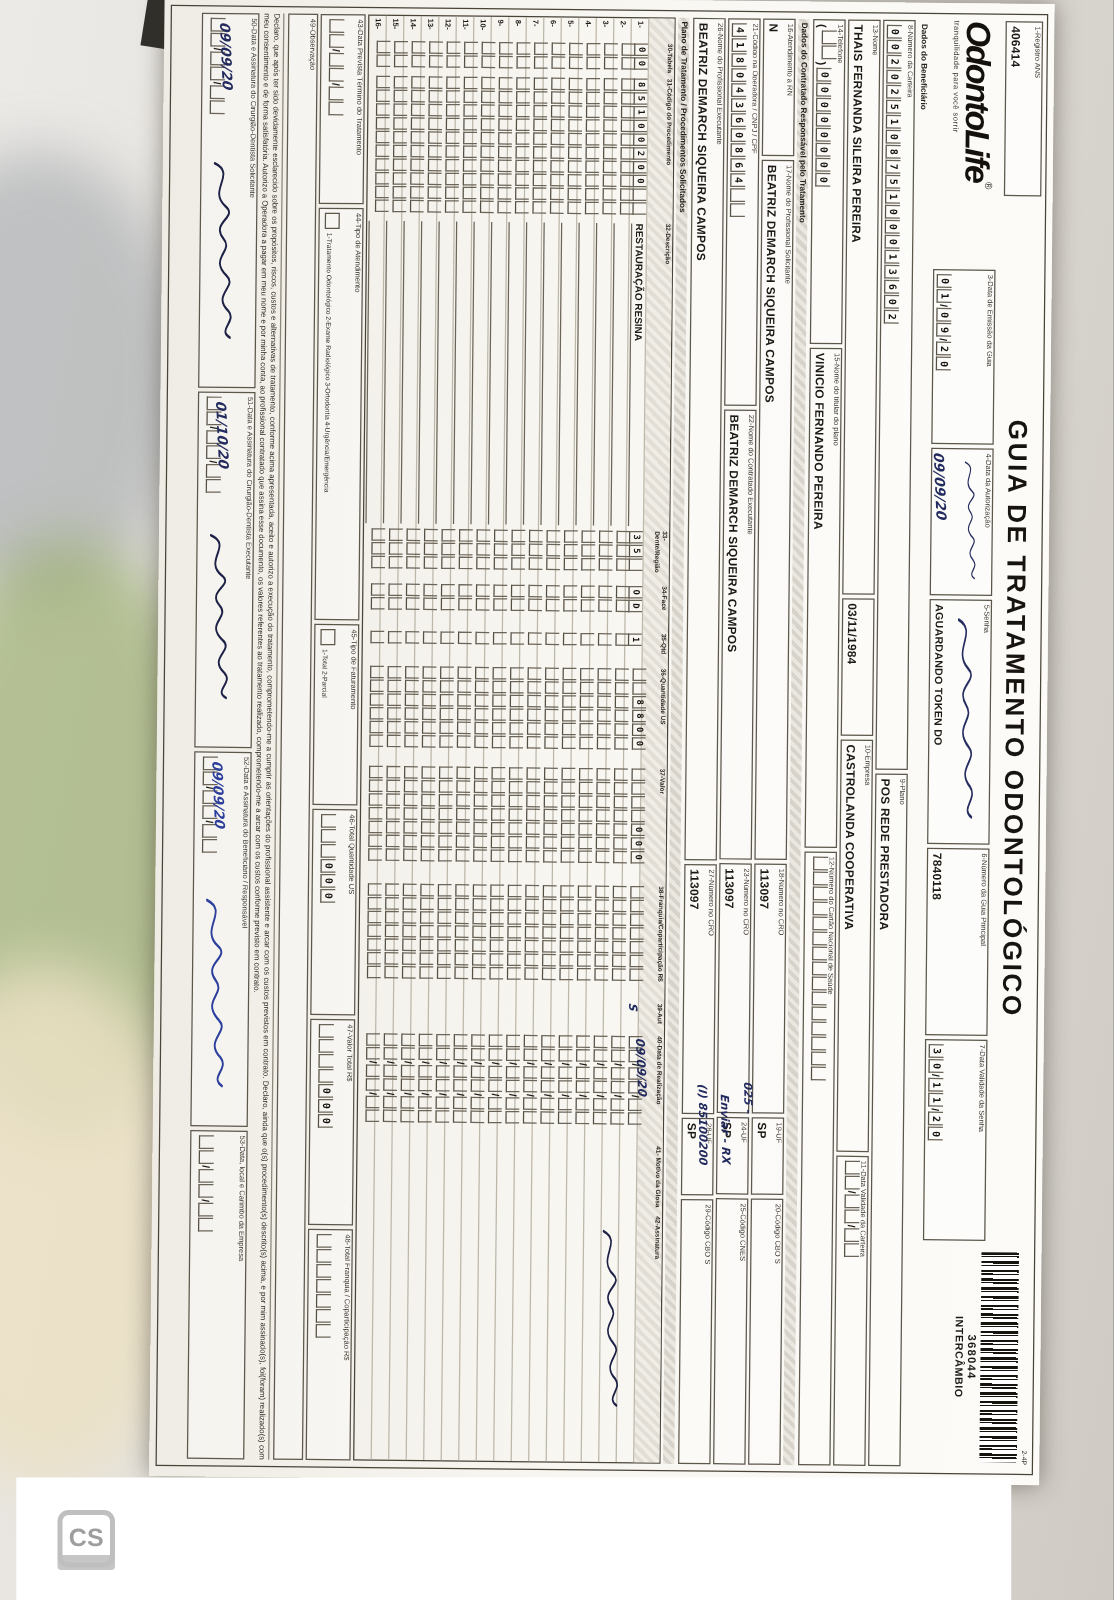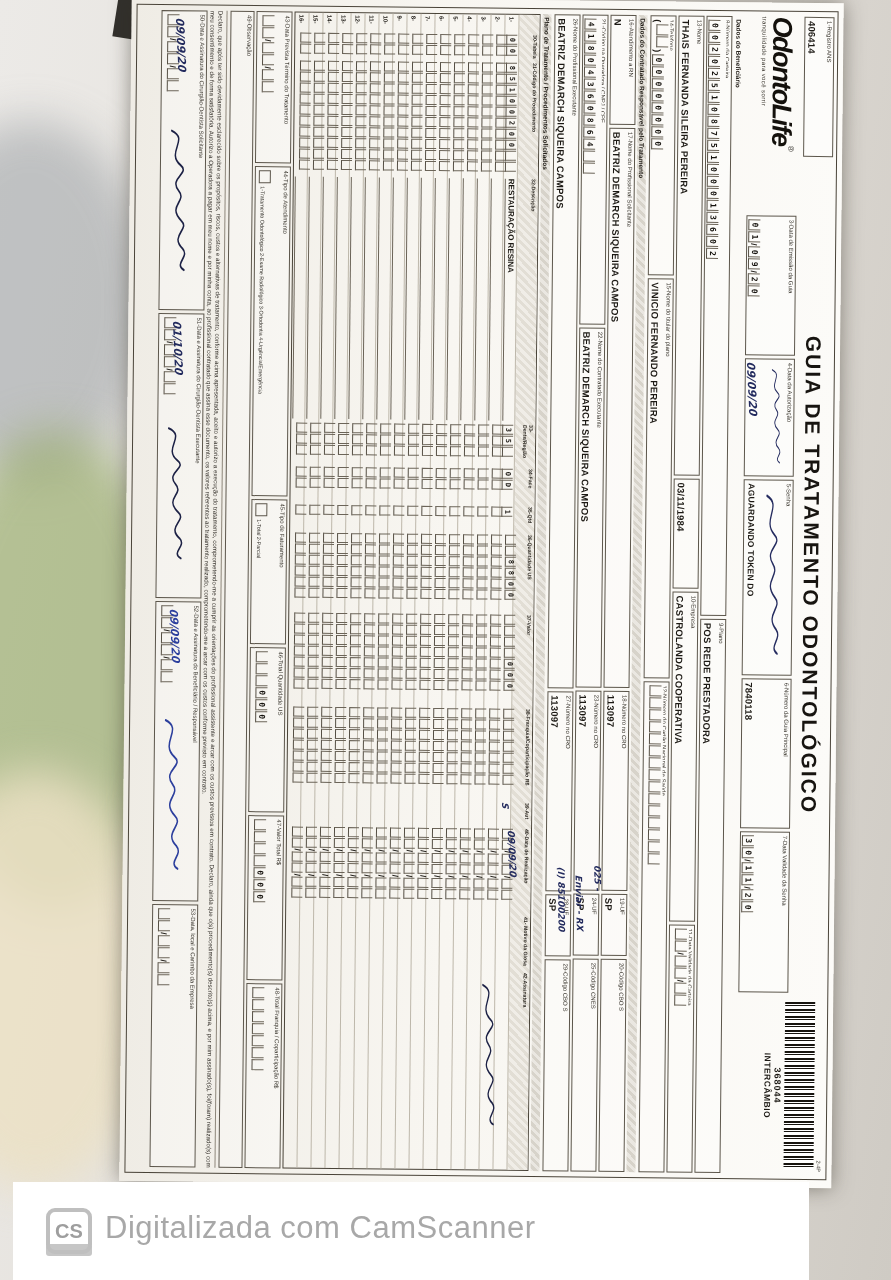--- a/index.html
+++ b/index.html
@@ -1703,15 +1703,14 @@
                 </span></span>
           </div>
         </div>
       </div>
 
     </div>
   </div>
 
   <div class="cam-strip">
     <div class="cs-logo"><span>CS</span></div>
-    <div class="cam-text">Digitalizada com CamScanner</div>
   </div>
 </div>
 
 </body></html>

